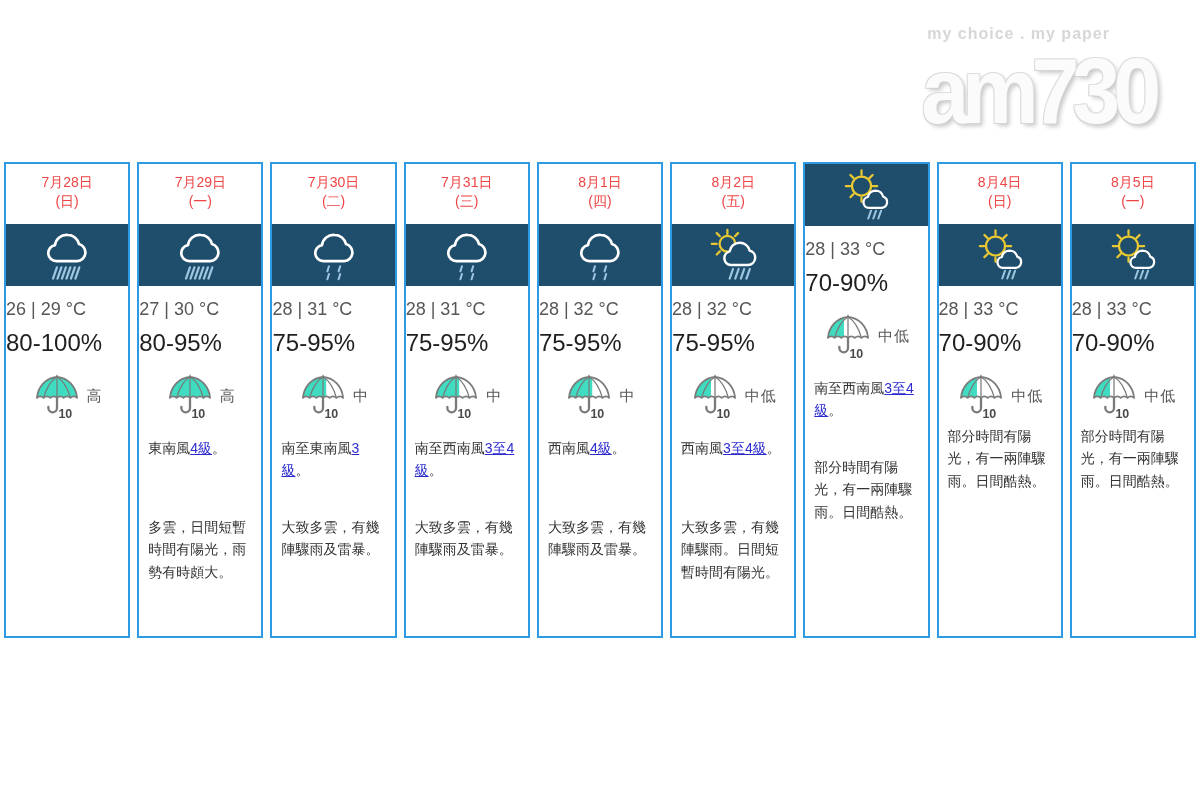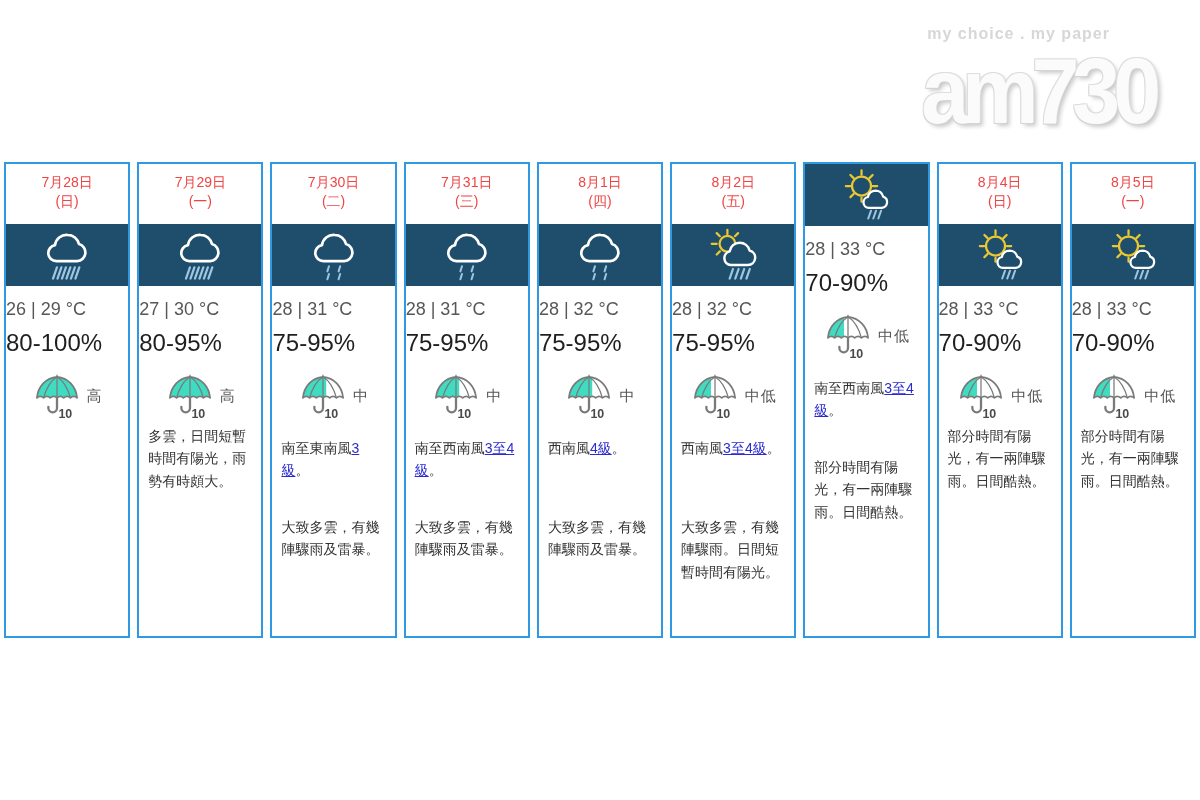--- a/index.html
+++ b/index.html
@@ -102,20 +102,21 @@
         </defs>
         <path class="u-bg" fill="#ffffff" d="M26 4 C 14.5 5 6.2 14 5 26 Q 8.5 22.6 12 26 Q 15.5 22.6 19 26 Q 22.5 22.6 26 26 Q 29.5 22.6 33 26 Q 36.5 22.6 40 26 Q 43.5 22.6 47 26 C 45.8 14 37.5 5 26 4 Z"></path>
         <path class="u-fill" fill="#3fdcc1" d="M26 4 C 14.5 5 6.2 14 5 26 Q 8.5 22.6 12 26 Q 15.5 22.6 19 26 Q 22.5 22.6 26 26 Q 29.5 22.6 33 26 Q 36.5 22.6 40 26 Q 43.5 22.6 47 26 C 45.8 14 37.5 5 26 4 Z" clip-path="url(#uclip1)"></path>
         <path class="u-outline" fill="none" stroke="#7a7a7a" stroke-width="1.8" stroke-linejoin="round" d="M26 4 C 14.5 5 6.2 14 5 26 Q 8.5 22.6 12 26 Q 15.5 22.6 19 26 Q 22.5 22.6 26 26 Q 29.5 22.6 33 26 Q 36.5 22.6 40 26 Q 43.5 22.6 47 26 C 45.8 14 37.5 5 26 4 Z"></path>
         <path fill="none" stroke="#7a7a7a" stroke-width="1.3" d="M26 4 Q 16.5 10 12 26 M26 4 L 26 26 M26 4 Q 35.5 10 40 26 M26 1.8 L 26 4"></path>
         <path fill="none" stroke="#7a7a7a" stroke-width="2.4" stroke-linecap="round" d="M26 26 L 26 36.5 a4.5 4.5 0 0 1 -9 0 l 0 -1.2"></path>
         <text class="u-num" x="27.5" y="46.5">10</text>
       </svg>
       <span class="psr-label">高</span>
     </div>
+    <div class="wind"><span>東南風</span><a href="#">4級</a><span>。</span></div>
     <div class="desc">多雲，日間短暫時間有陽光，雨勢有時頗大。</div>
   </div>
     <div class="card">
     <div class="card-head">
       <div class="date">7月30日</div>
       <div class="weekday">(二)</div>
     </div>
     <div class="band">
         <svg viewBox="0 0 70 50" width="82" height="56">
     <path d="M35.5 7 a10.5 10.5 0 0 1 10.2 8.2 a7.8 7.8 0 0 1 -1.6 15.3 H25.5 a7.2 7.2 0 0 1 -1.2 -14.3 A10.5 10.5 0 0 1 35.5 7 Z" fill="none" stroke="#ffffff" stroke-width="2.4" stroke-linejoin="round"></path>

